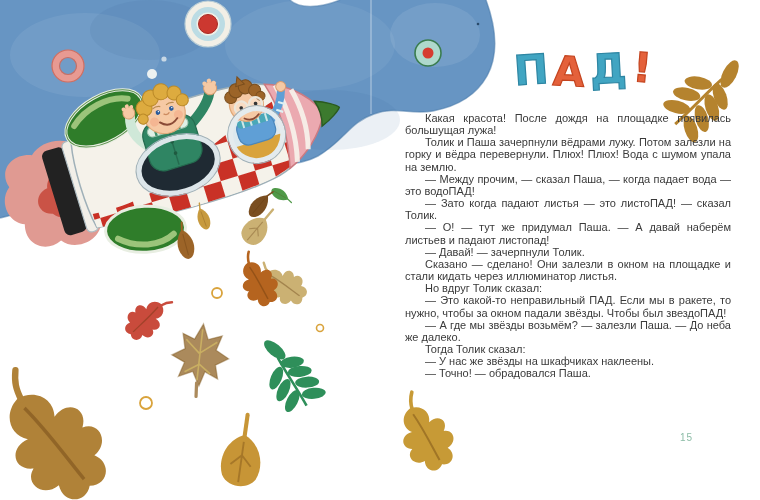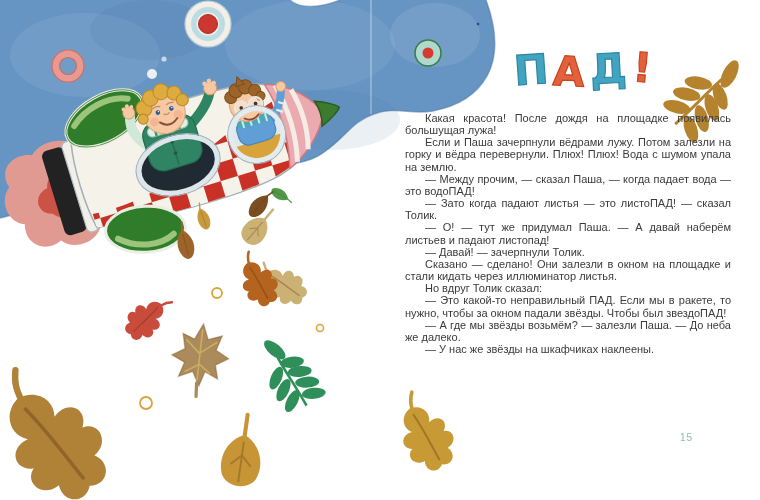--- a/index.html
+++ b/index.html
@@ -248,27 +248,29 @@
     <circle cx="146" cy="403" r="6" fill="none" stroke="#d9a33c" stroke-width="1.8"></circle>
   </g>
 
   <use href="#g-rowan" transform="translate(700,100) rotate(42) scale(1.15)" style="color:#b5832e"></use>
 </svg>
 
 <div class="chapter-title"><span class="tl" style="color: rgb(65, 165, 194); -webkit-text-stroke: 1.2px rgb(46, 134, 163);">П</span><span class="tl" style="color: rgb(228, 97, 59); -webkit-text-stroke: 1.2px rgb(196, 68, 31);">А</span><span class="tl" style="color: rgb(65, 165, 194); -webkit-text-stroke: 1.2px rgb(46, 134, 163);">Д</span><span class="tl" style="color: rgb(228, 97, 59); -webkit-text-stroke: 1.2px rgb(196, 68, 31);">!</span></div>
 
 <div class="story">
       <p class="para">Какая красота! После дождя на площадке появилась большущая лужа!</p>
-      <p class="para">Если и Паша зачерпнули вёдрами лужу. Потом залезли на горку и вёдра перевернули. Плюх! Плюх! Вода с шумом упала на землю.</p>
+      <p class="para">Толик и Паша зачерпнули вёдрами лужу. Потом залезли на горку и вёдра перевернули. Плюх! Плюх! Вода с шумом упала на землю.</p>
       <p class="para">— Между прочим, — сказал Паша, — когда падает вода — это водоПАД!</p>
       <p class="para">— Зато когда падают листья — это листоПАД! — сказал Толик.</p>
       <p class="para">— О! — тут же придумал Паша. — А давай наберём листьев и падают листопад!</p>
       <p class="para">— Давай! — зачерпнули Толик.</p>
       <p class="para">Сказано — сделано! Они залезли в окном на площадке и стали кидать через иллюминатор листья.</p>
       <p class="para">Но вдруг Толик сказал:</p>
       <p class="para">— Это какой-то неправильный ПАД. Если мы в ракете, то нужно, чтобы за окном падали звёзды. Чтобы был звездоПАД!</p>
       <p class="para">— А где мы звёзды возьмём? — залезли Паша. — До неба же далеко.</p>
+      <p class="para">Тогда Толик сказал:</p>
       <p class="para">— У нас же звёзды на шкафчиках наклеены.</p>
+      <p class="para">— Точно! — обрадовался Паша.</p>
     </div>
 
 <div class="page-number">15</div>
 
 </div>
 
 </body></html>

